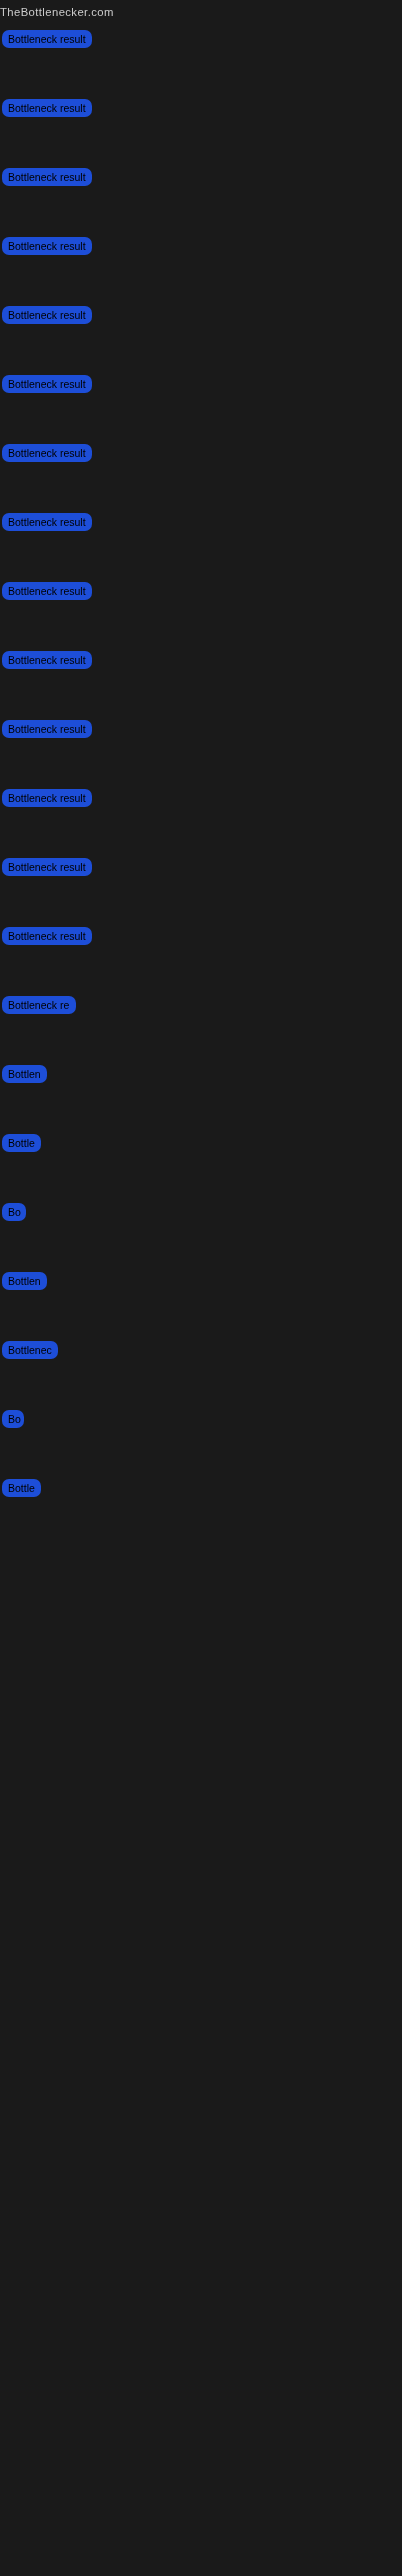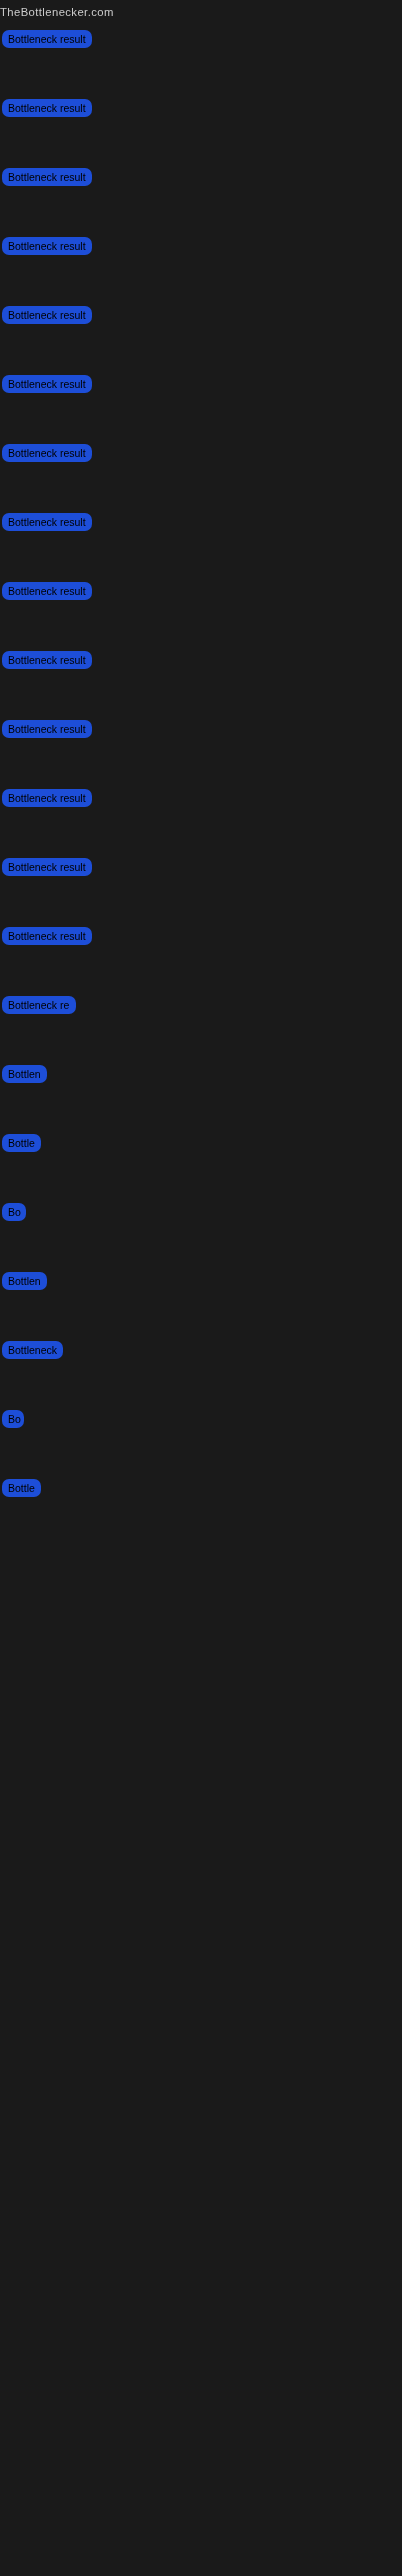--- a/index.html
+++ b/index.html
@@ -97,21 +97,21 @@
     <div class="row">
       <span class="bottleneck-badge" style="max-width: 48px;">Bottle</span>
     </div>
     <div class="row">
       <span class="bottleneck-badge" style="max-width: 24px;">Bo</span>
     </div>
     <div class="row">
       <span class="bottleneck-badge" style="max-width: 55px;">Bottlen</span>
     </div>
     <div class="row">
-      <span class="bottleneck-badge" style="max-width: 68px;">Bottleneck</span>
+      <span class="bottleneck-badge" style="max-width: 68px;">Bottlenec</span>
     </div>
     <div class="row">
       <span class="bottleneck-badge" style="max-width: 22.5px;">Bo</span>
     </div>
     <div class="row">
       <span class="bottleneck-badge" style="max-width: 47px;">Bottle</span>
     </div>
   </div>
 
 

